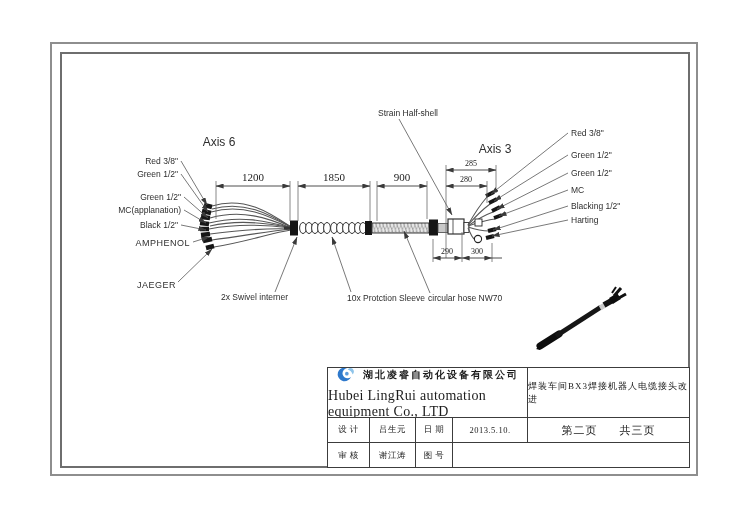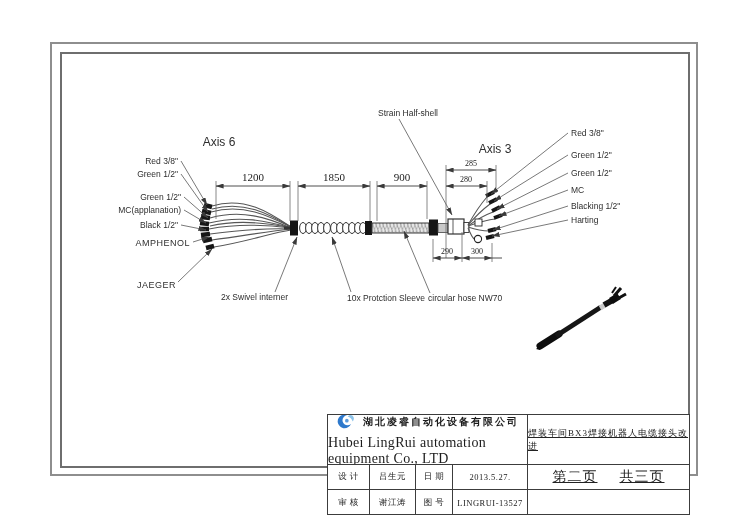--- a/index.html
+++ b/index.html
@@ -15,32 +15,32 @@
   .caps{font-size:9px;letter-spacing:.5px;}
   .axis{font-family:"Liberation Sans",sans-serif;font-size:12px;fill:#2e2e2e;}
   .dimtxt{font-family:"Liberation Serif",serif;font-size:11px;fill:#222;}
   .dimsm{font-family:"Liberation Serif",serif;font-size:8px;fill:#222;}
 
   
   .title-block{position:absolute;left:327px;top:367px;width:363px;height:101px;
         border:1px solid #3c3c3c;box-sizing:border-box;display:grid;
         grid-template-columns:42px 46px 37px 75px 1fr;
         grid-template-rows:50px 25px 25px;
-        font-family:"Liberation Serif",serif;color:#222;background:#fff;margin-top:47px;}
+        font-family:"Liberation Serif",serif;color:#222;background:#fff;}
   .cell{border-right:1px solid #3c3c3c;border-bottom:1px solid #3c3c3c;
         display:flex;align-items:center;justify-content:center;
         font-size:8.5px;letter-spacing:.5px;box-sizing:border-box;overflow:hidden;}
-  .no-r{border-right:none;text-decoration:underline;}
+  .no-r{border-right:none;}
   .no-b{border-bottom:none;}
   .company-cell{grid-column:1/5;grid-row:1;flex-direction:column;justify-content:center;gap:4px;}
   .company-row{display:flex;align-items:center;gap:7px;}
   .company-cn{font-size:10px;font-weight:600;letter-spacing:2px;color:#1c1c1c;}
   .company-en{font-size:14px;letter-spacing:.3px;color:#1c1c1c;}
   .project-cell{grid-column:5;grid-row:1;font-size:9px;letter-spacing:1px;}
-  .pageinfo-cell{gap:22px;font-size:14px;letter-spacing:1px;}
+  .pageinfo-cell{gap:22px;font-size:11px;letter-spacing:1px;}
   .sheetname-cell{font-size:9px;letter-spacing:2px;}
   .logo{width:20px;height:19px;flex:0 0 auto;}
 </style>
 </head>
 <body>
 
 <div class="page">
 
   <div class="outer-border"></div>
   <div class="inner-border"></div>
@@ -229,25 +229,24 @@
         <span class="company-cn">湖北凌睿自动化设备有限公司</span>
       </div>
       <div class="company-en">Hubei LingRui automation equipment Co., LTD</div>
     </div>
 
     <div class="cell project-cell no-r">焊装车间BX3焊接机器人电缆接头改进</div>
 
     <div class="cell">设 计</div>
     <div class="cell">吕生元</div>
     <div class="cell">日 期</div>
-    <div class="cell">2013.5.27.</div>
+    <div class="cell">2013.5.10.</div>
     <div class="cell pageinfo-cell no-r">
       <span>第二页</span>
       <span>共三页</span>
     </div>
 
     <div class="cell no-b">审 核</div>
     <div class="cell no-b">谢江涛</div>
     <div class="cell no-b">图 号</div>
-    <div class="cell no-b">LINGRUI-13527</div>
 
   </div>
 </div>
 
 </body></html>

